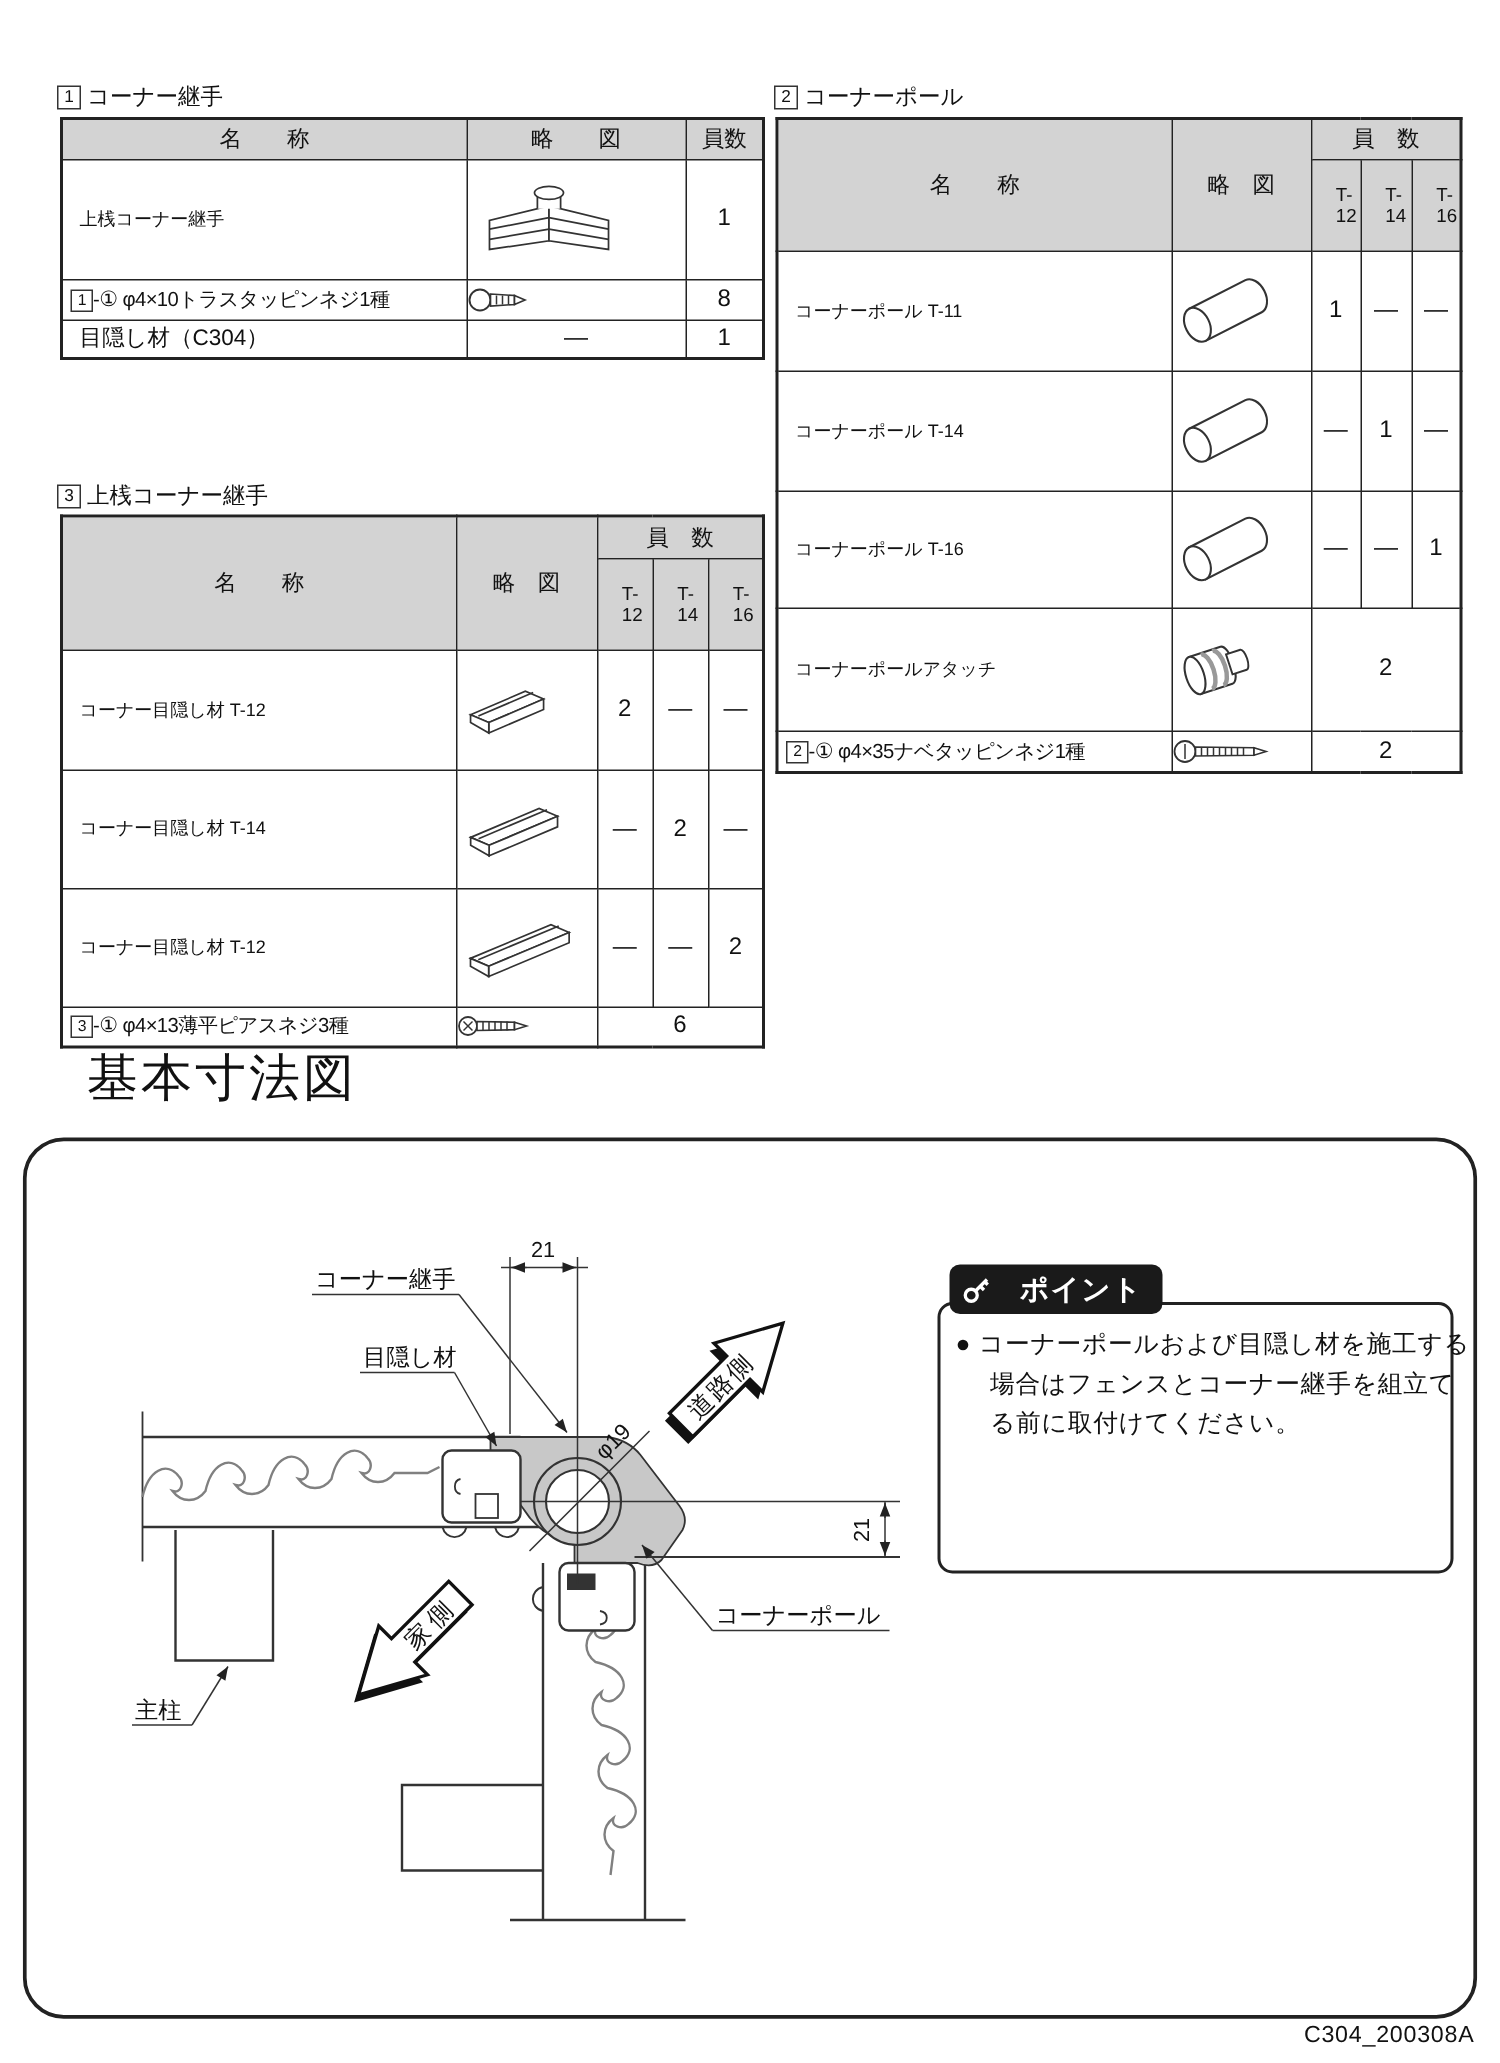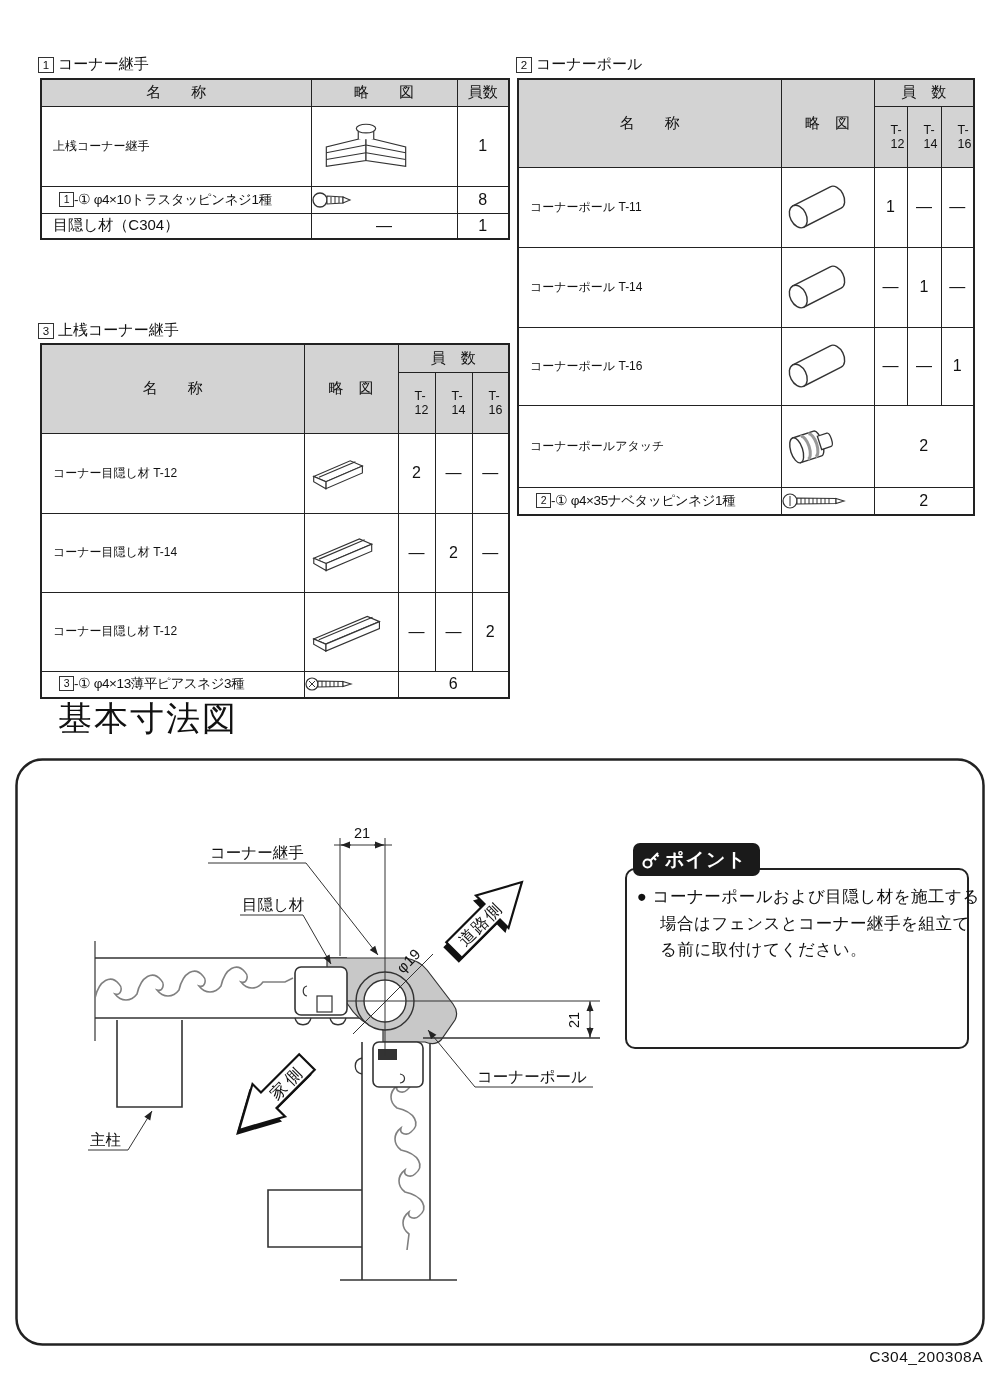--- a/index.html
+++ b/index.html
@@ -11,25 +11,25 @@
   .tlabel{font-size:15px;display:flex;align-items:center;gap:4px;white-space:nowrap}
   .numbox{display:inline-block;border:1.5px solid #333;width:14px;height:14px;line-height:14px;
           text-align:center;font-size:11.5px;background:#fff;flex:0 0 auto}
   .numbox-sm{display:inline-block;border:1px solid #333;width:13px;height:13px;line-height:13px;
           text-align:center;font-size:10.5px;background:#fff;vertical-align:1px}
   table.tbl{position:absolute;border-collapse:collapse;table-layout:fixed;background:#fff;border:2px solid #222}
   .tbl th,.tbl td{border:1px solid #222;padding:0;font-weight:normal;overflow:hidden}
   .tbl th{background:#d3d3d3;font-size:15px}
   .tbl th.subth{font-size:12.5px;padding:16px}
   td.nm{font-size:12px;padding-left:11px;text-align:left}
-  td.nm-sm{font-size:13.5px;padding-left:17px;text-align:left;letter-spacing:-0.4px;white-space:nowrap}
+  td.nm-sm{font-size:13.5px;padding-left:5px;text-align:left;letter-spacing:-0.4px;white-space:nowrap}
   td.ctr{text-align:center;font-size:16px}
   td.sk{text-align:center;vertical-align:middle}
   .pbox{left:625px;top:868px;width:340px;height:177px;border:2px solid #222;border-radius:10px;background:#fff}
-  .ptab{left:633px;top:843px;height:33px;display:flex;align-items:center;gap:4px;
+  .ptab{left:633px;top:843px;height:33px;display:flex;align-items:center;gap:19px;
         padding:0 13px 0 8px;background:#1a1a1a;border-radius:7px;color:#fff;
         font-size:19px;font-weight:bold;letter-spacing:1px;z-index:3}
   .ptext{left:637px;top:883px;width:324px;font-size:16.5px;line-height:26.5px;
          letter-spacing:0.5px;padding-left:23px;text-indent:-23px;z-index:3}
   .footer{left:700px;top:1348px;width:283px;text-align:right;font-size:15.5px;letter-spacing:0.5px}
   svg{display:block}
 </style>
 </head>
 <body>
 

